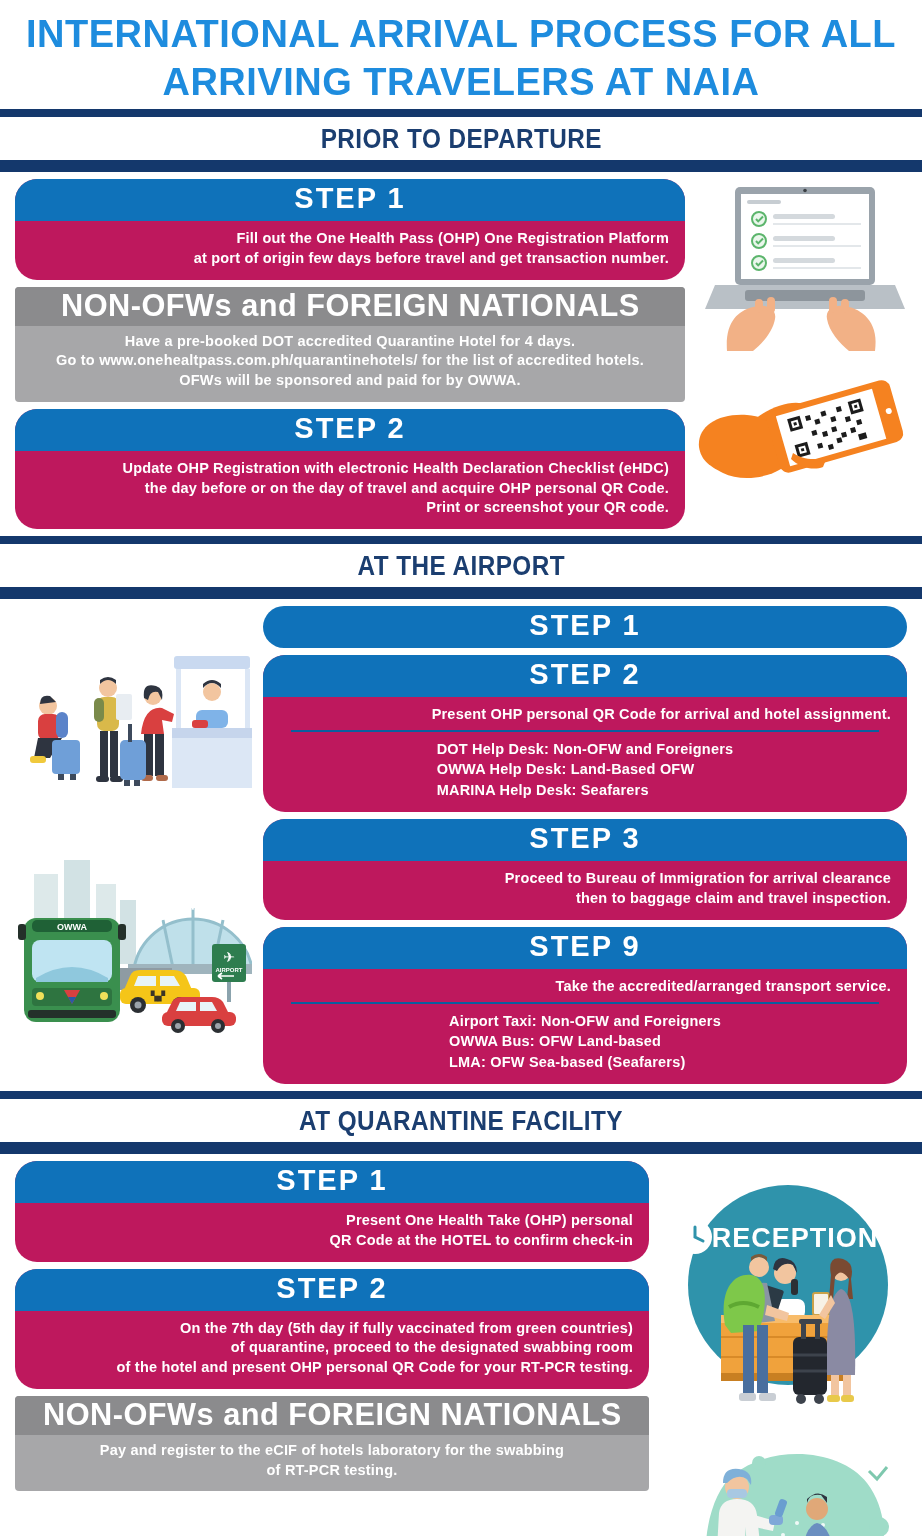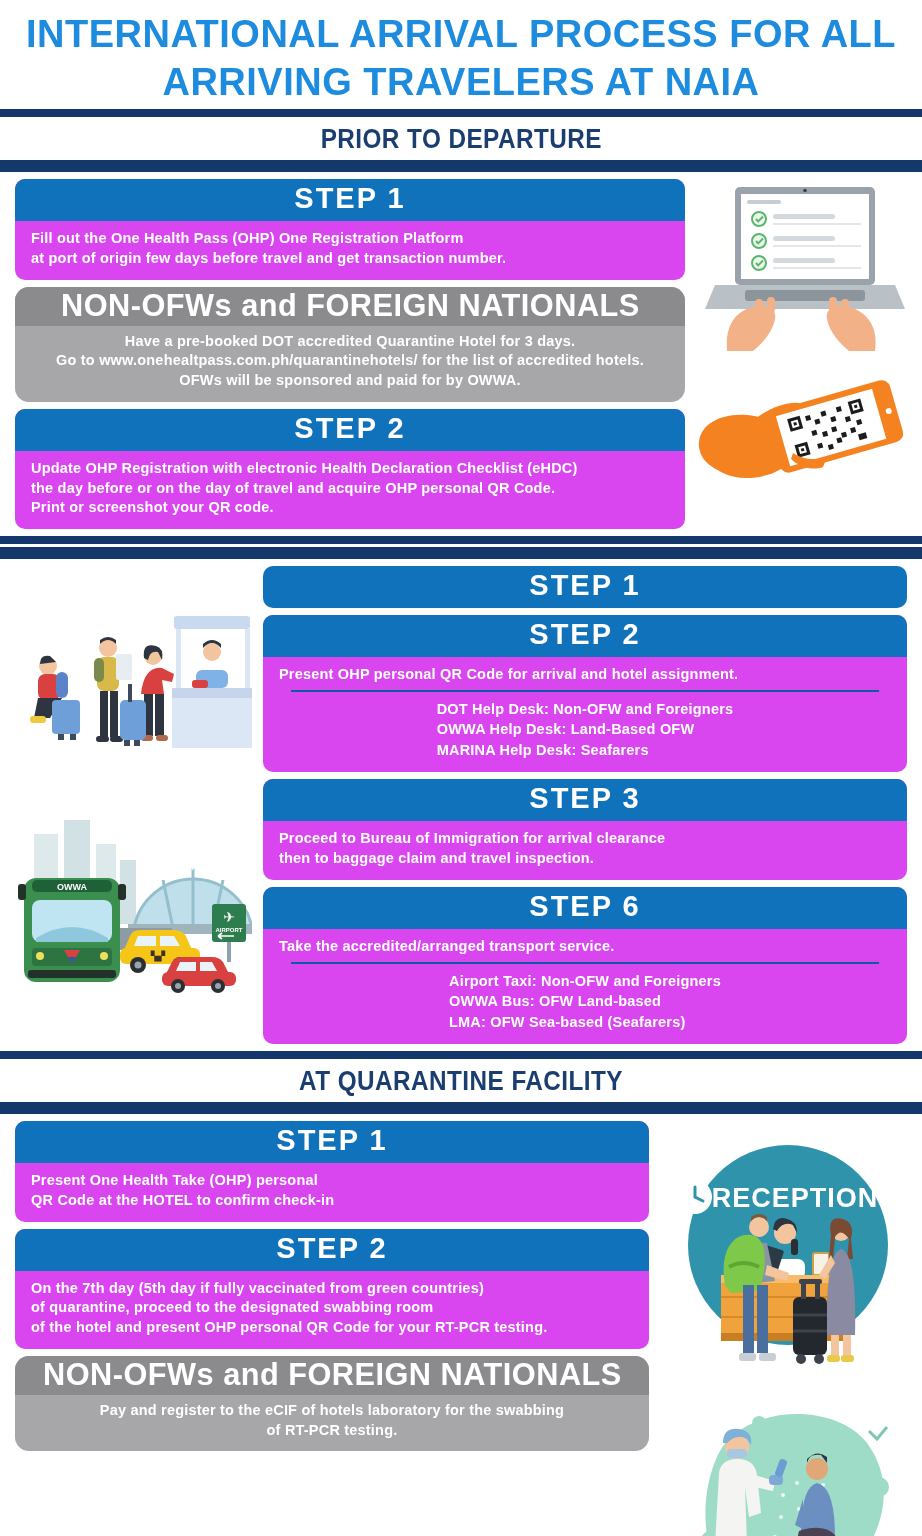--- a/index.html
+++ b/index.html
@@ -27,41 +27,41 @@
 
   
   .sec { display: flex; padding: 7px 15px; gap: 10px; align-items: flex-start; }
   .col-steps { display: flex; flex-direction: column; gap: 7px; flex: 1; min-width: 0; }
   .col-illus { display: flex; flex-direction: column; align-items: center; }
   .sec1 .col-illus { width: 212px; gap: 14px; padding-top: 4px; }
   .sec2 .col-illus { width: 238px; gap: 52px; padding-top: 48px; }
   .sec3 .col-illus { width: 248px; gap: 12px; padding-top: 14px; }
 
   
-  .step-box { border-radius: 10px; overflow: hidden; background: #d946ef; }
+  .step-box { border-radius: 22px; overflow: hidden; background: #be185d; }
   .step-head {
     background: #0F72BA; color: #fff; text-align: center;
     font-size: 29px; font-weight: bold; letter-spacing: 2px;
     padding: 3px 0 6px;
   }
   .step-body {
-    color: #fff; text-align: left; font-weight: bold;
+    color: #fff; text-align: right; font-weight: bold;
     font-size: 14.5px; line-height: 1.36;
     padding: 8px 16px 11px; white-space: pre-line; letter-spacing: 0.2px;
   }
   .step-body.tight { padding-bottom: 4px; }
   .step-sep { height: 2px; background: #0B5E9E; margin: 1px 28px 7px; }
   .step-sub-wrap { text-align: center; padding: 0 16px 12px; }
   .step-sub {
     display: inline-block; text-align: left; color: #fff; font-weight: bold;
     font-size: 14.5px; line-height: 1.42; white-space: pre-line; letter-spacing: 0.2px;
   }
 
   
-  .gray-box { border-radius: 14px; overflow: hidden; background: #A7A7A9; }
+  .gray-box { border-radius: 4px; overflow: hidden; background: #A7A7A9; }
   .gray-head { background: #8B8B8D; text-align: center; padding: 0 0 2px; }
   .gray-head span {
     display: inline-block; color: #fff; font-weight: bold;
     font-size: 32px; letter-spacing: 0.5px; transform: scaleX(0.96);
   }
   .gray-body {
     color: #fff; text-align: center; font-weight: bold;
     font-size: 14.5px; line-height: 1.36;
     padding: 6px 14px 11px; white-space: pre-line; letter-spacing: 0.2px;
   }
@@ -87,21 +87,21 @@
     <div class="col-steps">
 
       <div class="step-box">
         <div class="step-head">STEP 1</div>
         <div class="step-body">Fill out the One Health Pass (OHP) One Registration Platform
 at port of origin few days before travel and get transaction number.</div>
       </div>
 
       <div class="gray-box">
         <div class="gray-head"><span>NON-OFWs and FOREIGN NATIONALS</span></div>
-        <div class="gray-body">Have a pre-booked DOT accredited Quarantine Hotel for 3 days.
+        <div class="gray-body">Have a pre-booked DOT accredited Quarantine Hotel for 4 days.
 Go to www.onehealtpass.com.ph/quarantinehotels/ for the list of accredited hotels.
 OFWs will be sponsored and paid for by OWWA.</div>
       </div>
 
       <div class="step-box">
         <div class="step-head">STEP 2</div>
         <div class="step-body">Update OHP Registration with electronic Health Declaration Checklist (eHDC)
 the day before or on the day of travel and acquire OHP personal QR Code.
 Print or screenshot your QR code.</div>
       </div>
@@ -180,20 +180,21 @@
           </g>
           <circle cx="196" cy="62" r="3" fill="#ffffff"></circle>
         </g>
         <path d="M96 94 C104 102 118 106 128 102 L132 92 C120 96 106 94 98 88 Z" fill="#F58220"></path>
       </svg>
     </div>
   </div>
 
   <div class="sec-divider">
     <div class="sd-bar"></div>
+    <div class="sd-band"><span class="sd-title">AT THE AIRPORT</span></div>
     <div class="sd-thin"></div>
     <div class="sd-bar"></div>
   </div>
 
   <div class="sec sec2">
 
     <div class="col-illus">
 
       <svg class="illus" width="236" height="150" viewBox="0 0 236 150">
         <rect x="158" y="2" width="76" height="13" rx="3" fill="#c9d9f0"></rect>
@@ -322,21 +323,21 @@
 MARINA Help Desk: Seafarers</span></div>
       </div>
 
       <div class="step-box">
         <div class="step-head">STEP 3</div>
         <div class="step-body">Proceed to Bureau of Immigration for arrival clearance
 then to baggage claim and travel inspection.</div>
       </div>
 
       <div class="step-box">
-        <div class="step-head">STEP 6</div>
+        <div class="step-head">STEP 9</div>
         <div class="step-body tight">Take the accredited/arranged transport service.</div>
         <div class="step-sep"></div>
         <div class="step-sub-wrap"><span class="step-sub">Airport Taxi: Non-OFW and Foreigners
 OWWA Bus: OFW Land-based
 LMA: OFW Sea-based (Seafarers)</span></div>
       </div>
 
     </div>
   </div>
 

